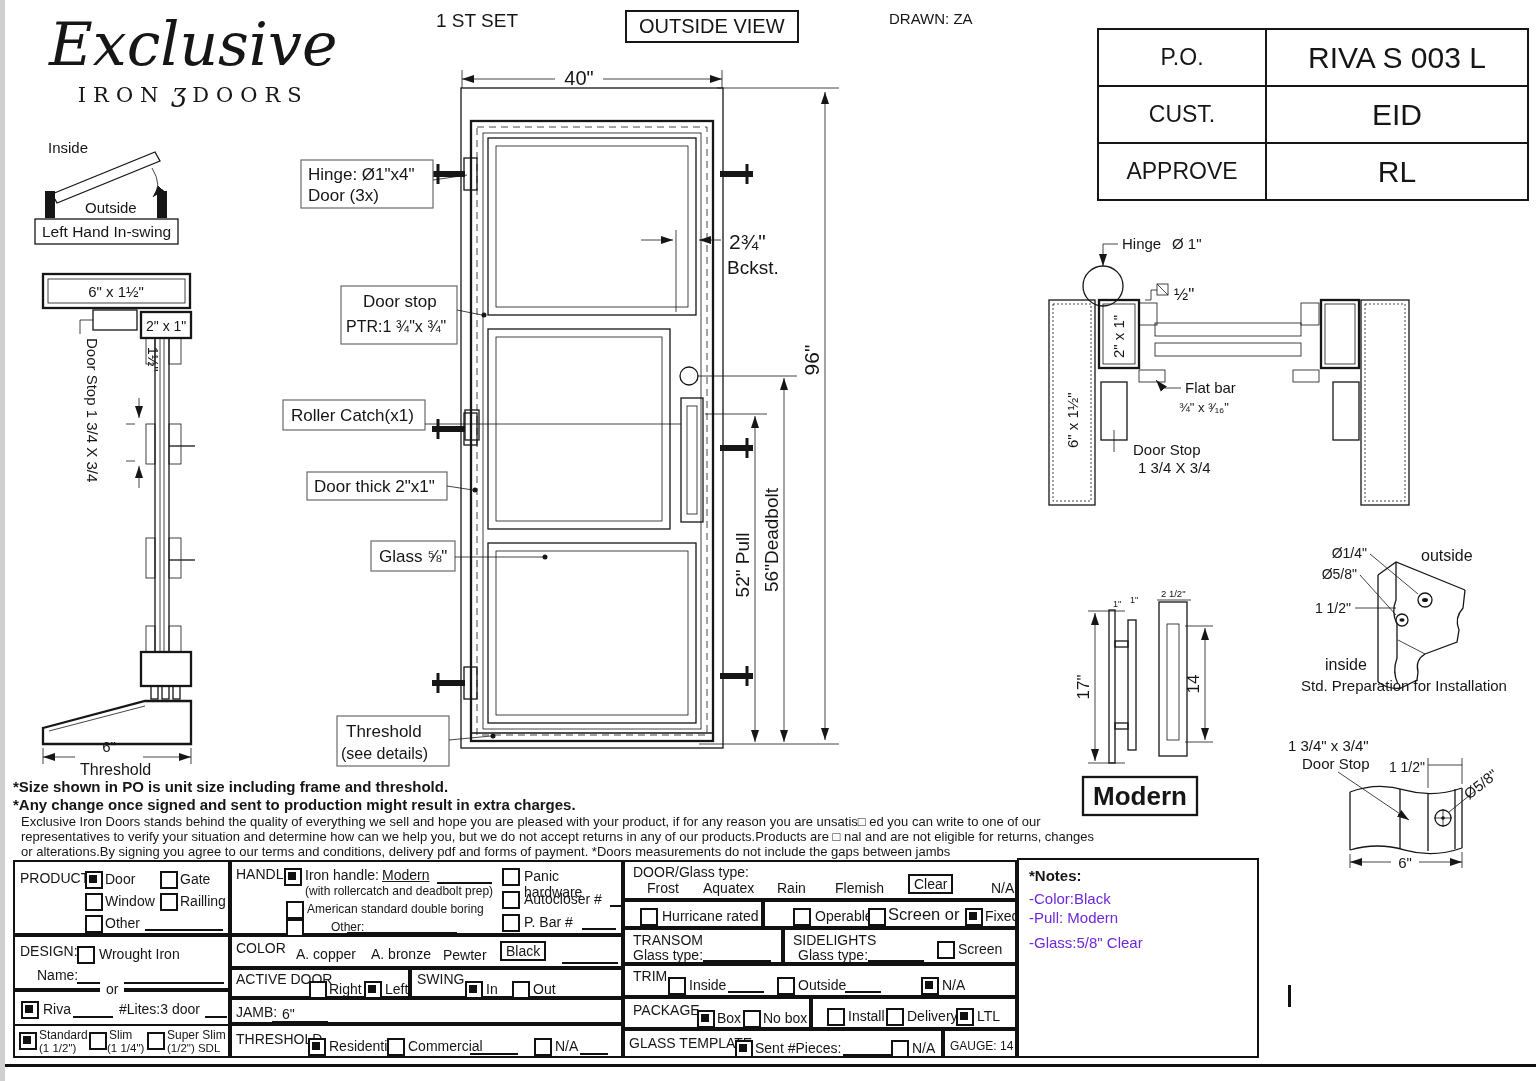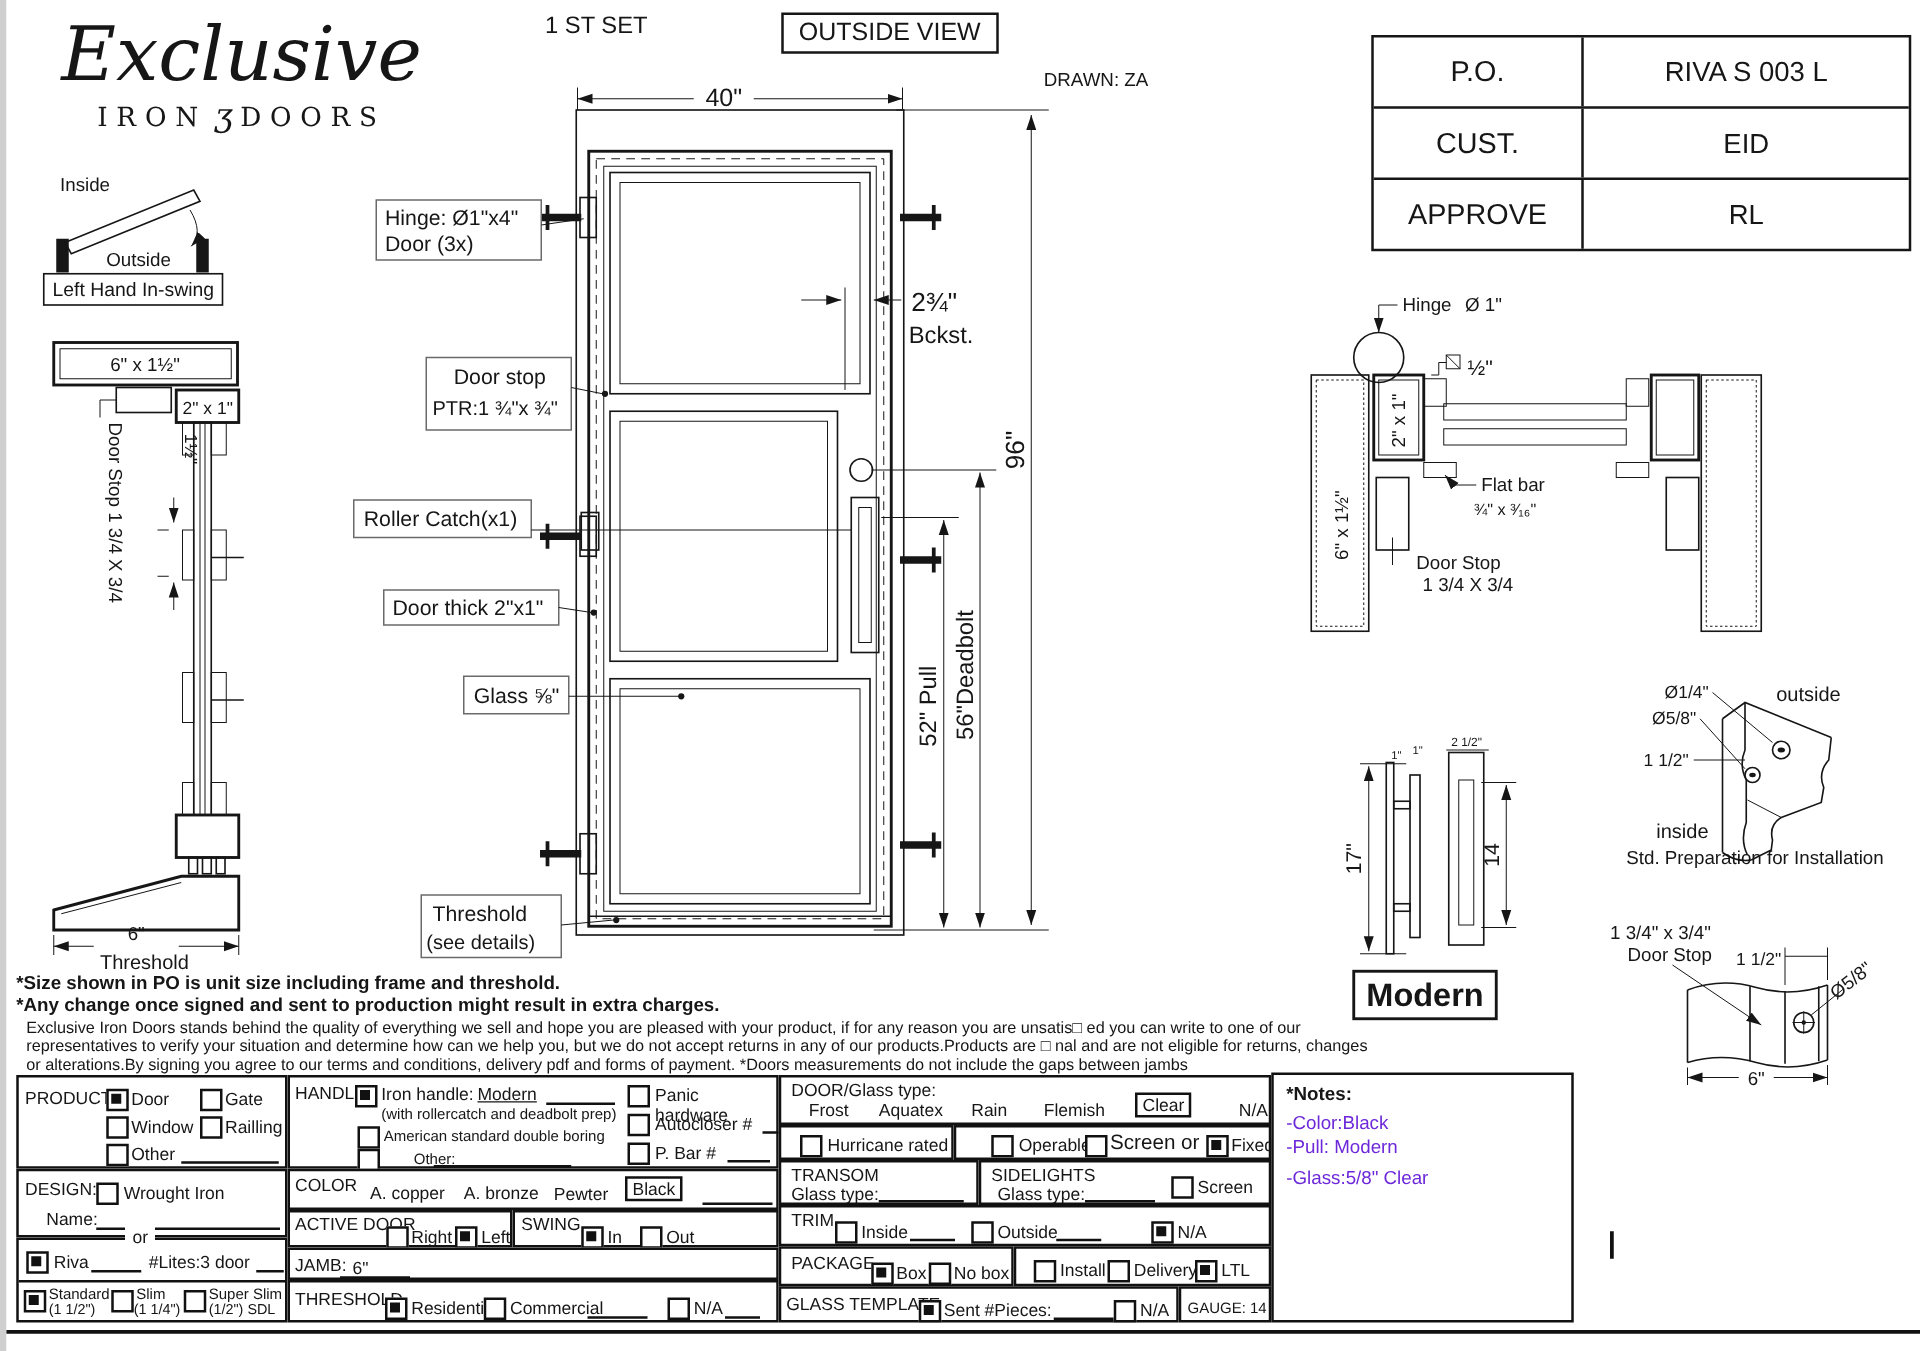--- a/index.html
+++ b/index.html
@@ -12,21 +12,21 @@
   .orn{font-style:italic;font-size:26px;letter-spacing:0;padding:0 6px;}
   
   .setlbl{font-size:19px;}
   .viewbox{border:2px solid #161616;font-size:20px;padding:3px 12px;}
   .drawn{font-size:15px;}
   
   .po{position:absolute;left:1092px;top:28px;width:428px;border:2.5px solid #161616;}
   .po-row{display:grid;grid-template-columns:168px 1fr;border-bottom:2.5px solid #161616;}
   .po-row:last-child{border-bottom:none;}
   .po-label{border-right:2.5px solid #161616;display:flex;align-items:center;justify-content:center;font-size:23px;height:55px;}
-  .po-value{display:flex;align-items:center;justify-content:center;font-size:22px;}
+  .po-value{display:flex;align-items:center;justify-content:center;font-size:30px;}
   
   .disc1{font-size:15px;font-weight:bold;font-stretch:condensed;}
   .disc2{font-size:13px;}
   
   .fbox{position:absolute;border:2px solid #111;box-sizing:border-box;background:#fff;}
   .flbl{position:absolute;font-size:14px;}
   .fsm{position:absolute;font-size:12px;}
   .fxs{position:absolute;font-size:11.5px;}
   .cb{position:absolute;width:14px;height:14px;border:2px solid #111;background:#fff;}
   .cb.on::after{content:"";position:absolute;left:2px;top:2px;width:6px;height:6px;border:0;background:#111;padding:0 1px 1px 0;width:7px;height:7px;}
@@ -328,21 +328,21 @@
       <text x="1400" y="868" font-size="15" text-anchor="middle">6"</text>
     </g>
   </svg>
 
   <div class="abs" style="left:44px;top:14px;">
     <div class="brand-script">Exclusive</div>
     <div class="brand-sub"><span>IRON</span><span class="orn">ʒ</span><span>DOORS</span></div>
   </div>
   <div class="abs setlbl" style="left:431px;top:10px;">1 ST SET</div>
   <div class="abs viewbox" style="left:620px;top:10px;">OUTSIDE VIEW</div>
-  <div class="abs drawn" style="left:830px;top:10px;margin-top:46px;">DRAWN: ZA</div>
+  <div class="abs drawn" style="left:884px;top:10px;">DRAWN: ZA</div>
 
   <div class="po">
     <div class="po-row">
       <div class="po-label">P.O.</div>
       <div class="po-value">RIVA S 003 L</div>
     </div>
     <div class="po-row">
       <div class="po-label">CUST.</div>
       <div class="po-value">EID</div>
     </div>

